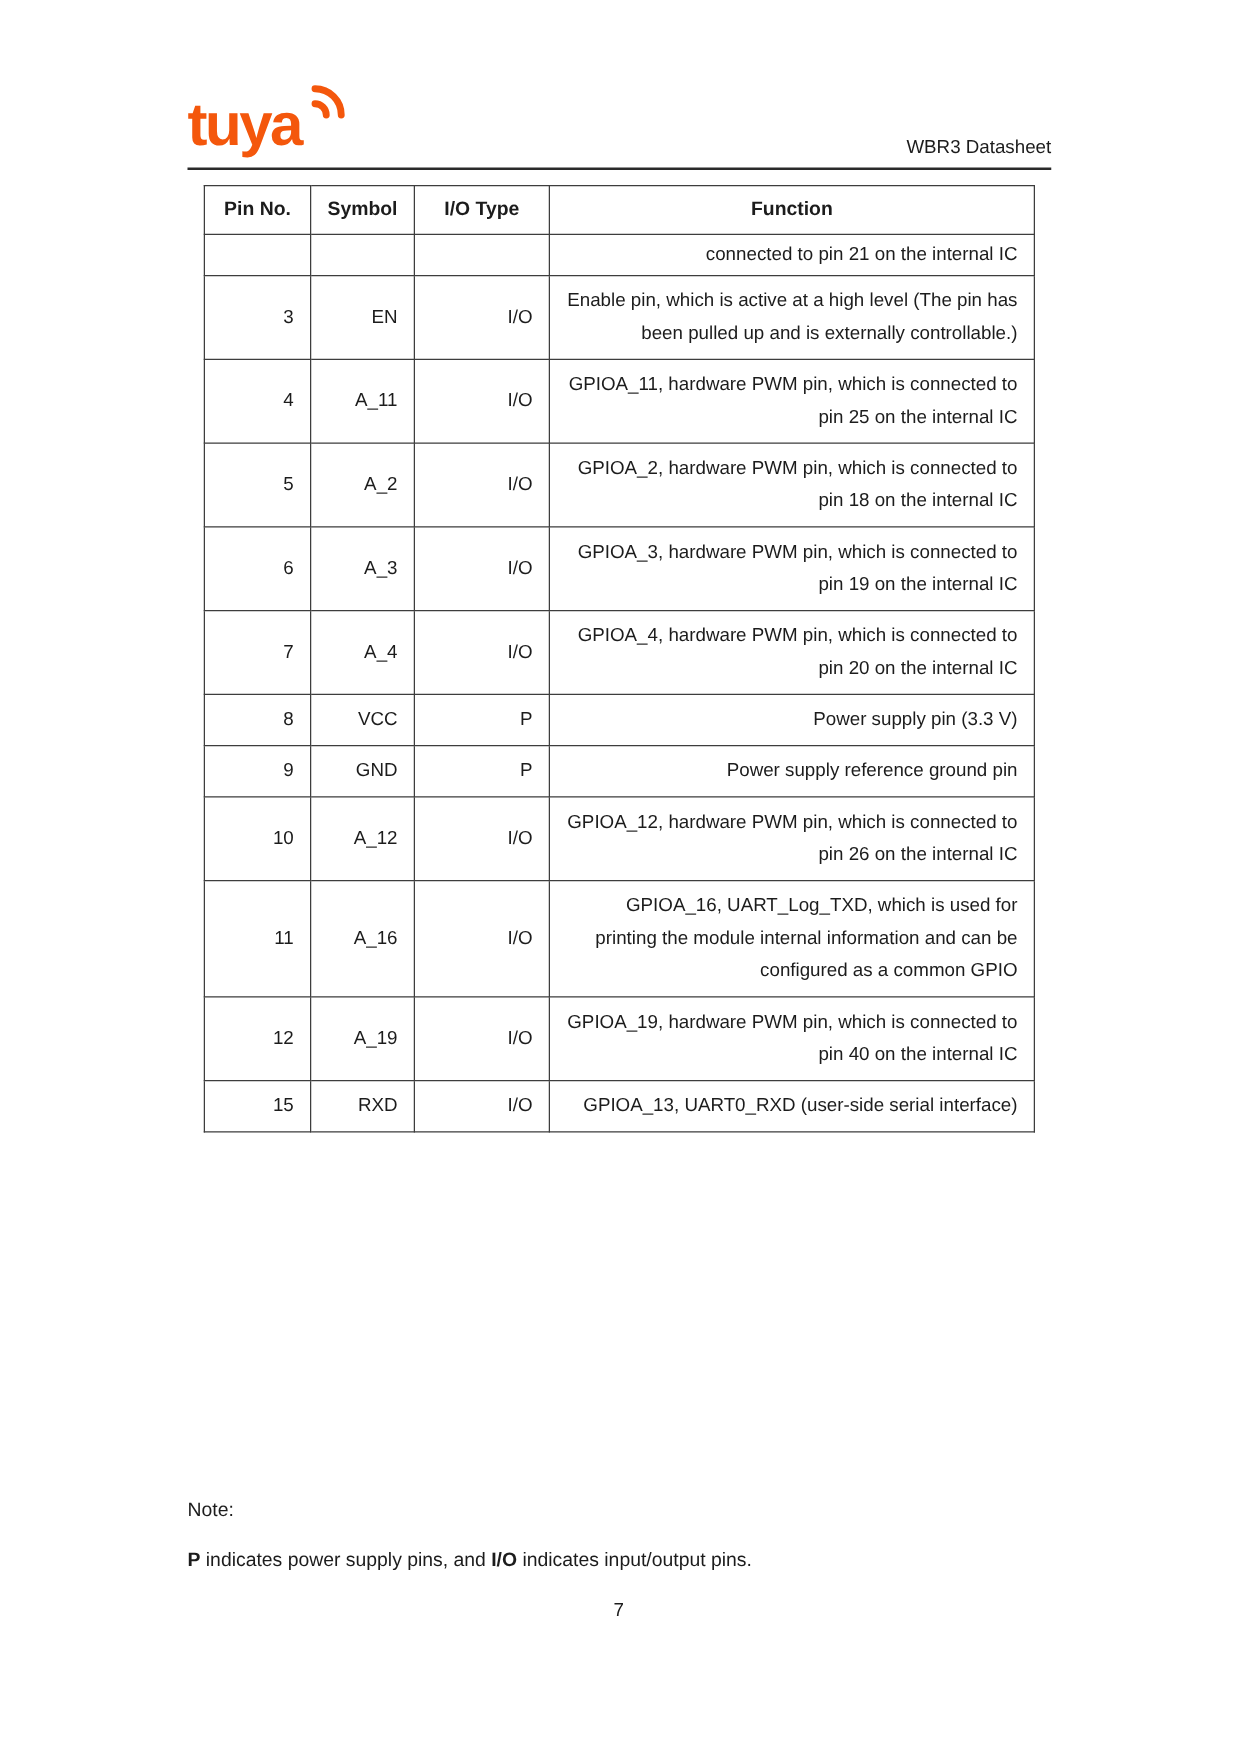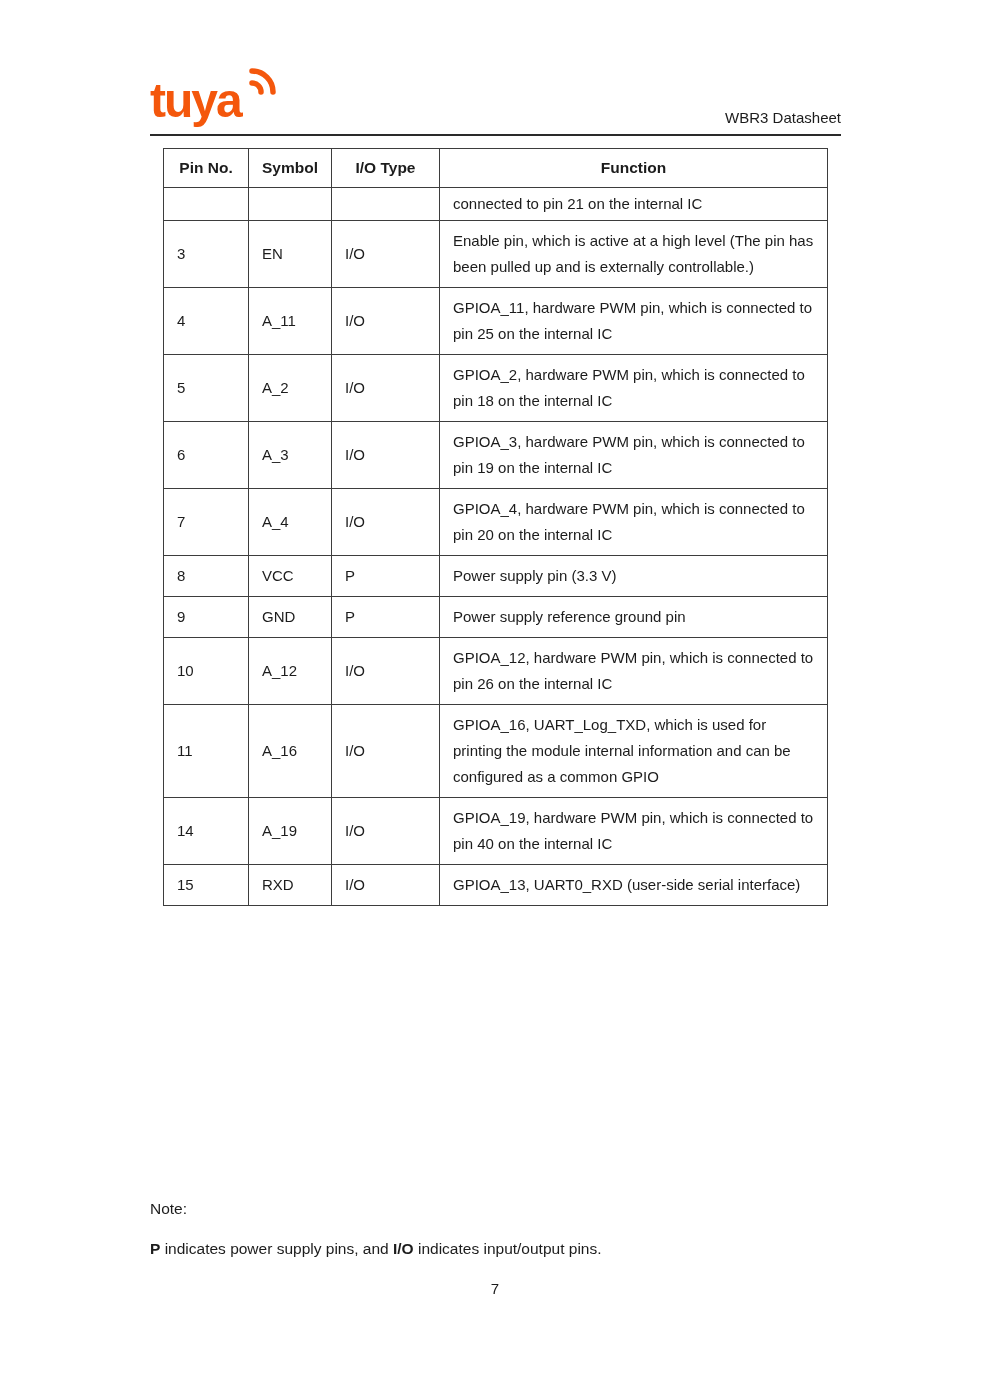--- a/index.html
+++ b/index.html
@@ -81,21 +81,21 @@
   }
   .pin-table th {
     font-weight: bold;
     text-align: center;
     height: 38px;
     padding: 0 4px;
     font-size: 15.5px;
     margin-top: 40px;
   }
   .pin-table td {
-    text-align: left;
+    text-align: right;
     padding: 7px 13px;
     line-height: 26px;
     color: #1c1c1c;
   }
   .pin-table tr.cont-row td {
     padding-top: 3px;
     padding-bottom: 3px;
   }
 
   
@@ -212,21 +212,21 @@
           <td>I/O</td>
           <td>GPIOA_12, hardware PWM pin, which is connected to pin 26 on the internal IC</td>
         </tr>
         <tr>
           <td>11</td>
           <td>A_16</td>
           <td>I/O</td>
           <td>GPIOA_16, UART_Log_TXD, which is used for printing the module internal information and can be configured as a common GPIO</td>
         </tr>
         <tr>
-          <td>14</td>
+          <td>12</td>
           <td>A_19</td>
           <td>I/O</td>
           <td>GPIOA_19, hardware PWM pin, which is connected to pin 40 on the internal IC</td>
         </tr>
         <tr>
           <td>15</td>
           <td>RXD</td>
           <td>I/O</td>
           <td>GPIOA_13, UART0_RXD (user-side serial interface)</td>
         </tr>

